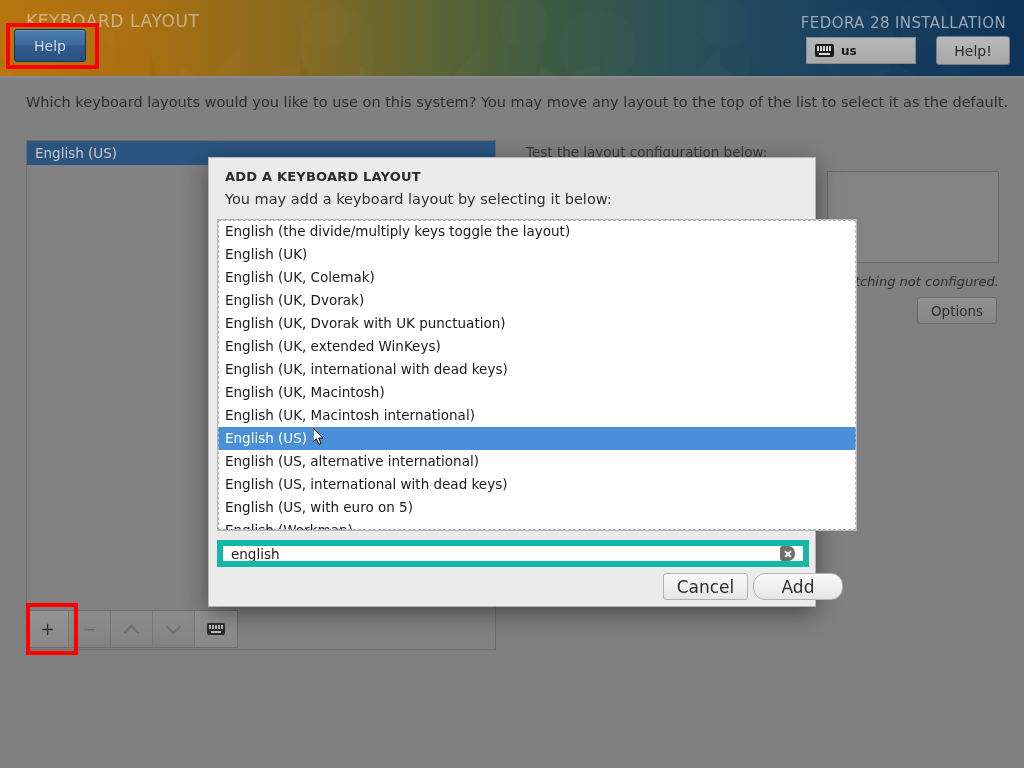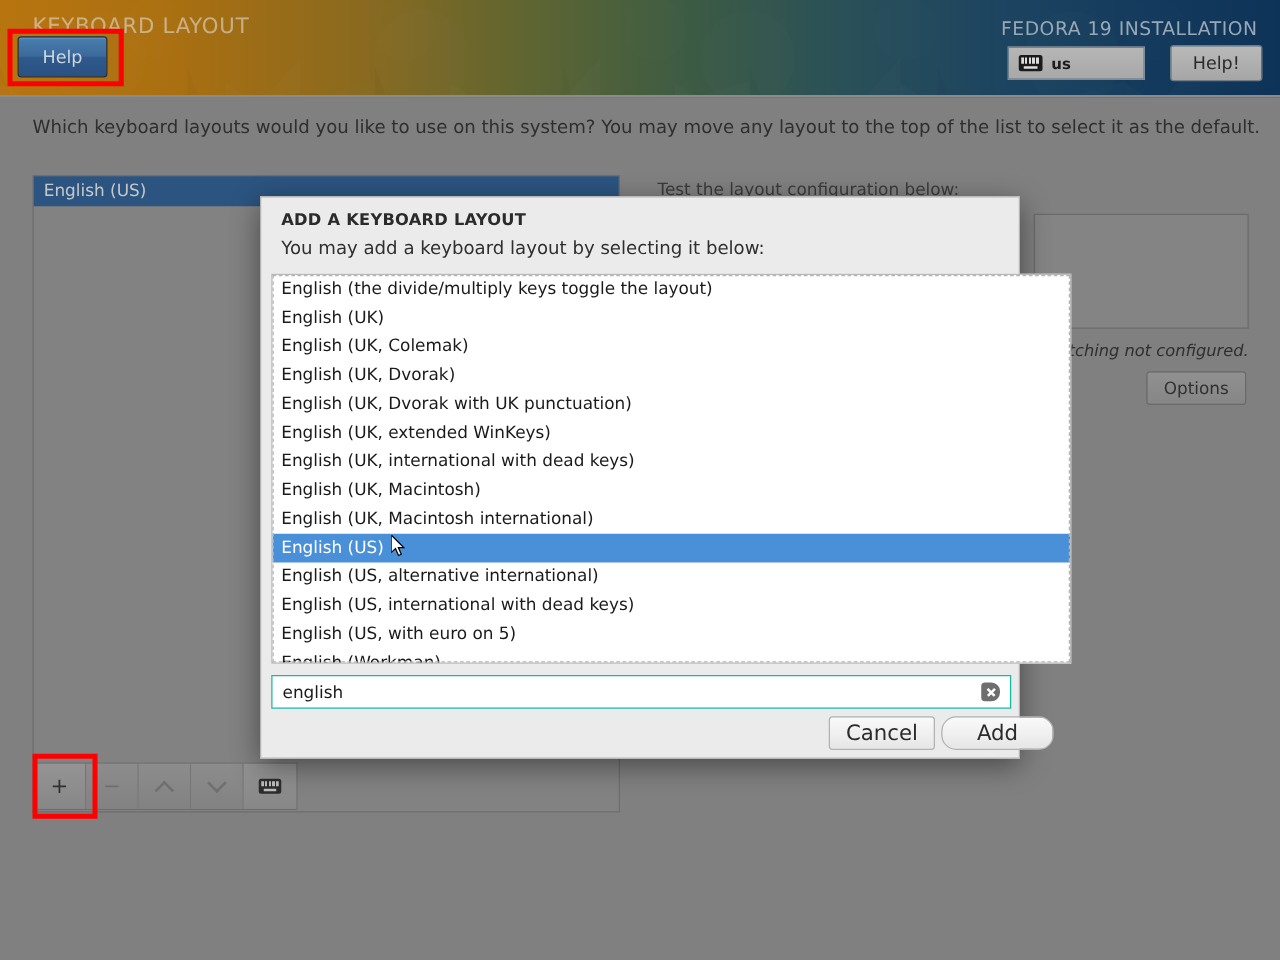--- a/index.html
+++ b/index.html
@@ -212,21 +212,21 @@
     height: 23px; line-height: 23px;
     padding-left: 7px;
     font-size: 13.5px; color: #1a1a1a;
     white-space: nowrap; cursor: pointer;
   }
   .list-row.selected { background: #4a90d9; color: #ffffff; }
 
   #search-row {
     position: absolute; left: 8px; top: 382px;
     width: 592px; height: 27px;
-    background: #ffffff; border: 1px solid #14b8a6;
+    background: #ffffff; border: 6px solid #14b8a6;
     display: flex; align-items: center;
   }
   #search-input {
     border: none; outline: none; background: transparent;
     font-family: "DejaVu Sans", "Liberation Sans", sans-serif;
     font-size: 13.5px; color: #1a1a1a;
     padding-left: 8px; flex: 1; height: 100%;
   }
   #clear-icon {
     width: 15px; height: 15px; margin-right: 8px;
@@ -261,21 +261,21 @@
   }
 </style>
 </head>
 <body>
 
 <div id="header">
   <div id="header-texture"></div>
   <div id="header-bottom-line"></div>
 
   <div id="page-title">KEYBOARD LAYOUT</div>
-  <div id="install-title">FEDORA 19 INSTALLATION</div>
+  <div id="install-title">FEDORA 28 INSTALLATION</div>
 
   <div id="done-wrap">
     <div id="done-button">Help</div>
   </div>
   <div class="redbox" id="done-redbox"></div>
 
   <div id="kbd-indicator">
     <div id="kbd-icon"></div>
     <span id="kbd-label">us</span>
   </div>

